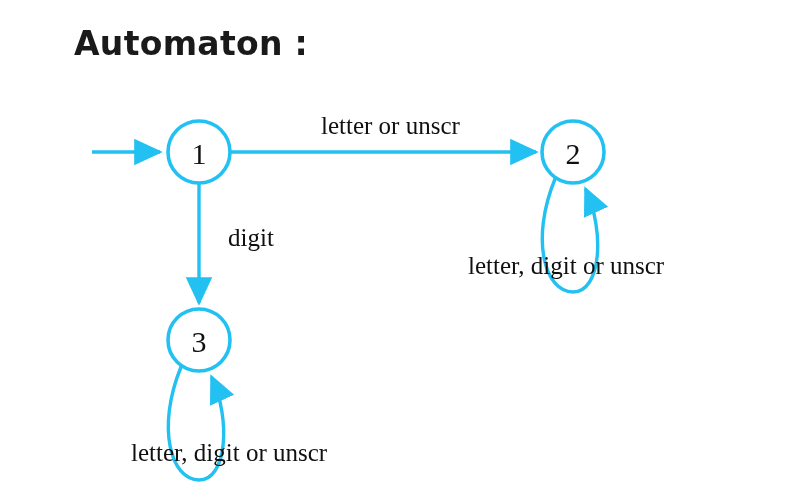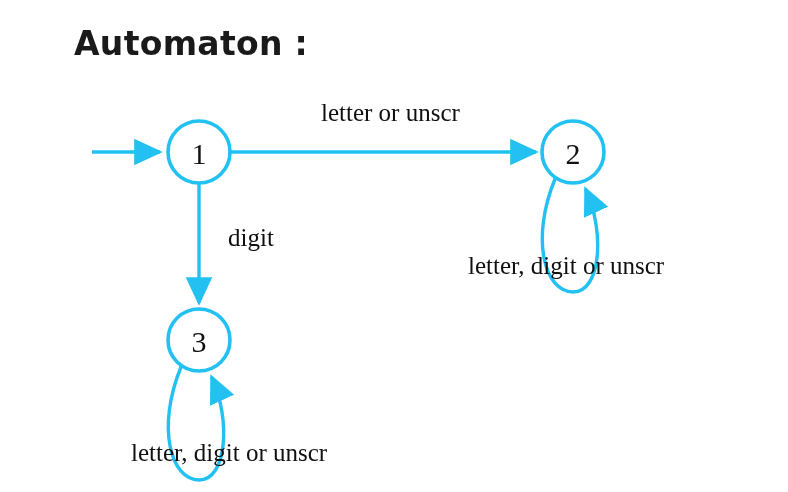--- a/index.html
+++ b/index.html
@@ -40,21 +40,21 @@
     text-anchor: middle;
     dominant-baseline: central;
   }
   .edge-label {
     position: absolute;
     font-family: "Liberation Serif", "DejaVu Serif", serif;
     font-size: 25px;
     color: #101010;
     white-space: nowrap;
   }
-  #label-letter-or-unscr { left: 321px; top: 99px; }
+  #label-letter-or-unscr { left: 321px; top: 112px; }
   #label-digit           { left: 228px; top: 224px; text-align: right; }
   #label-loop-2          { left: 468px; top: 252px; }
   #label-loop-3          { left: 131px; top: 439px; }
 </style>
 </head>
 <body>
 
 <div id="canvas">
 
   <div id="title">Automaton :</div>

